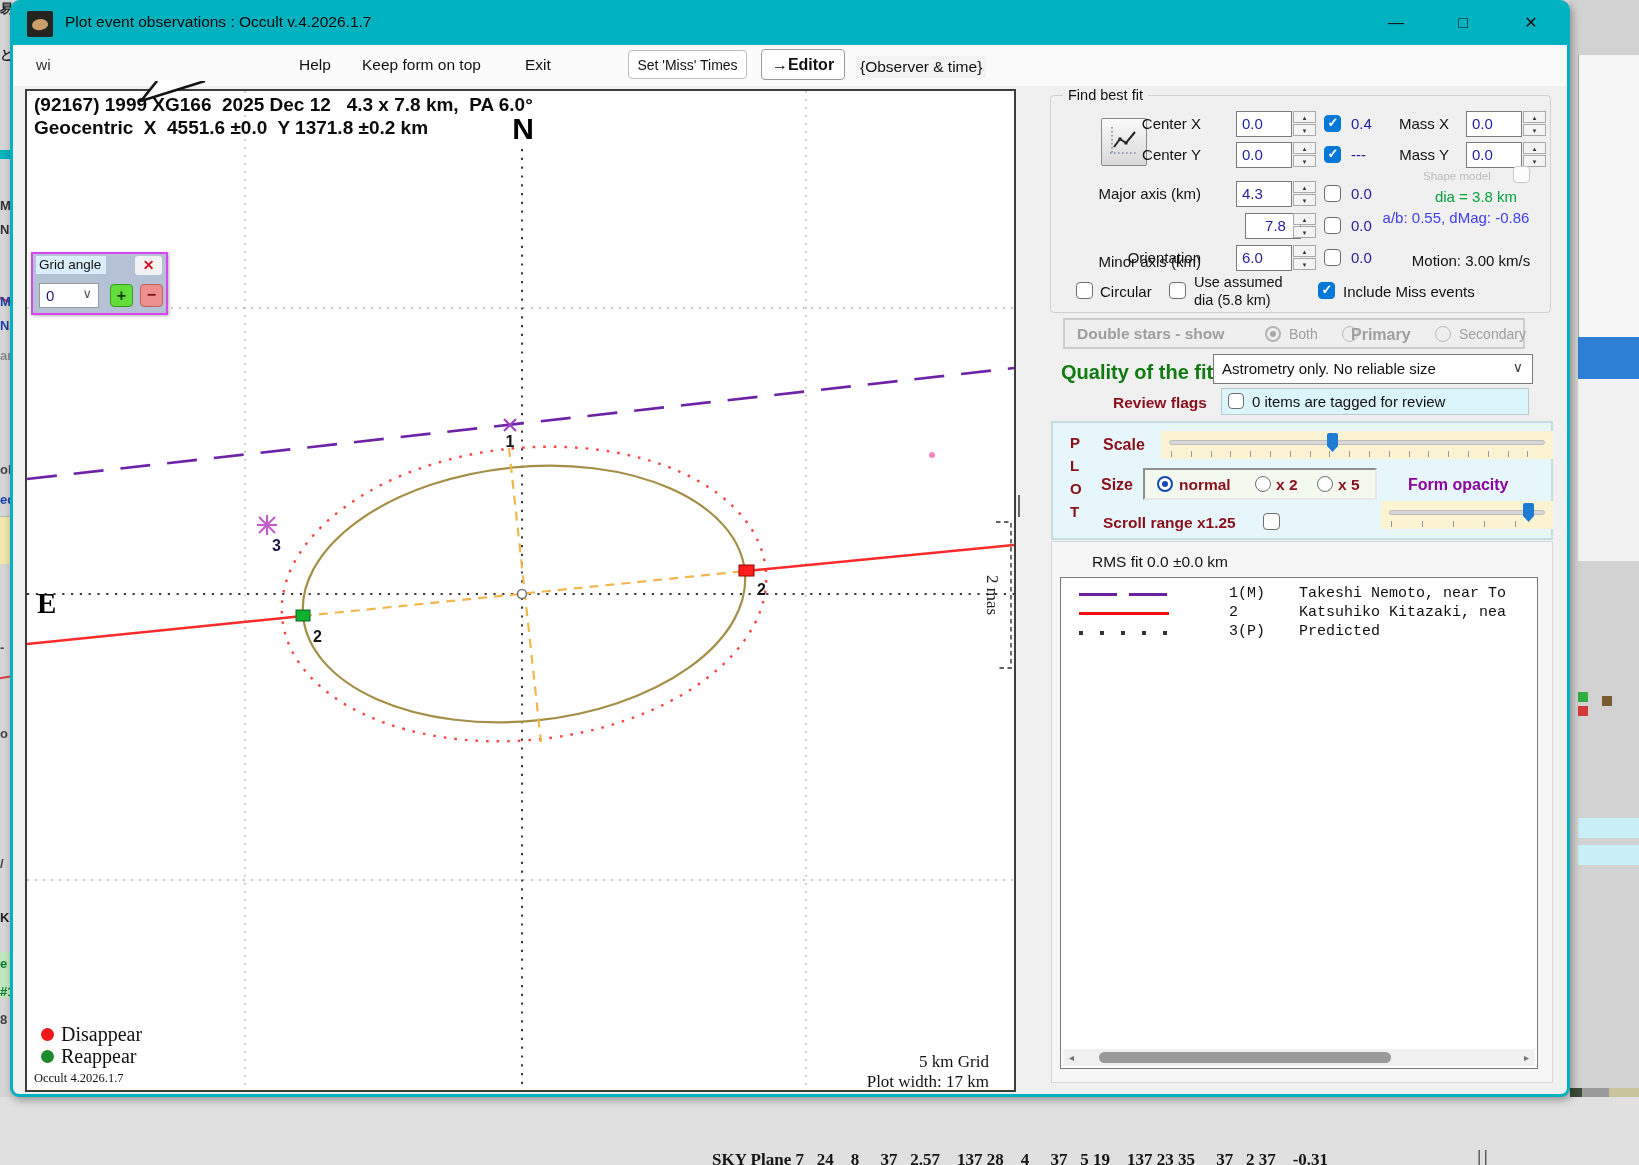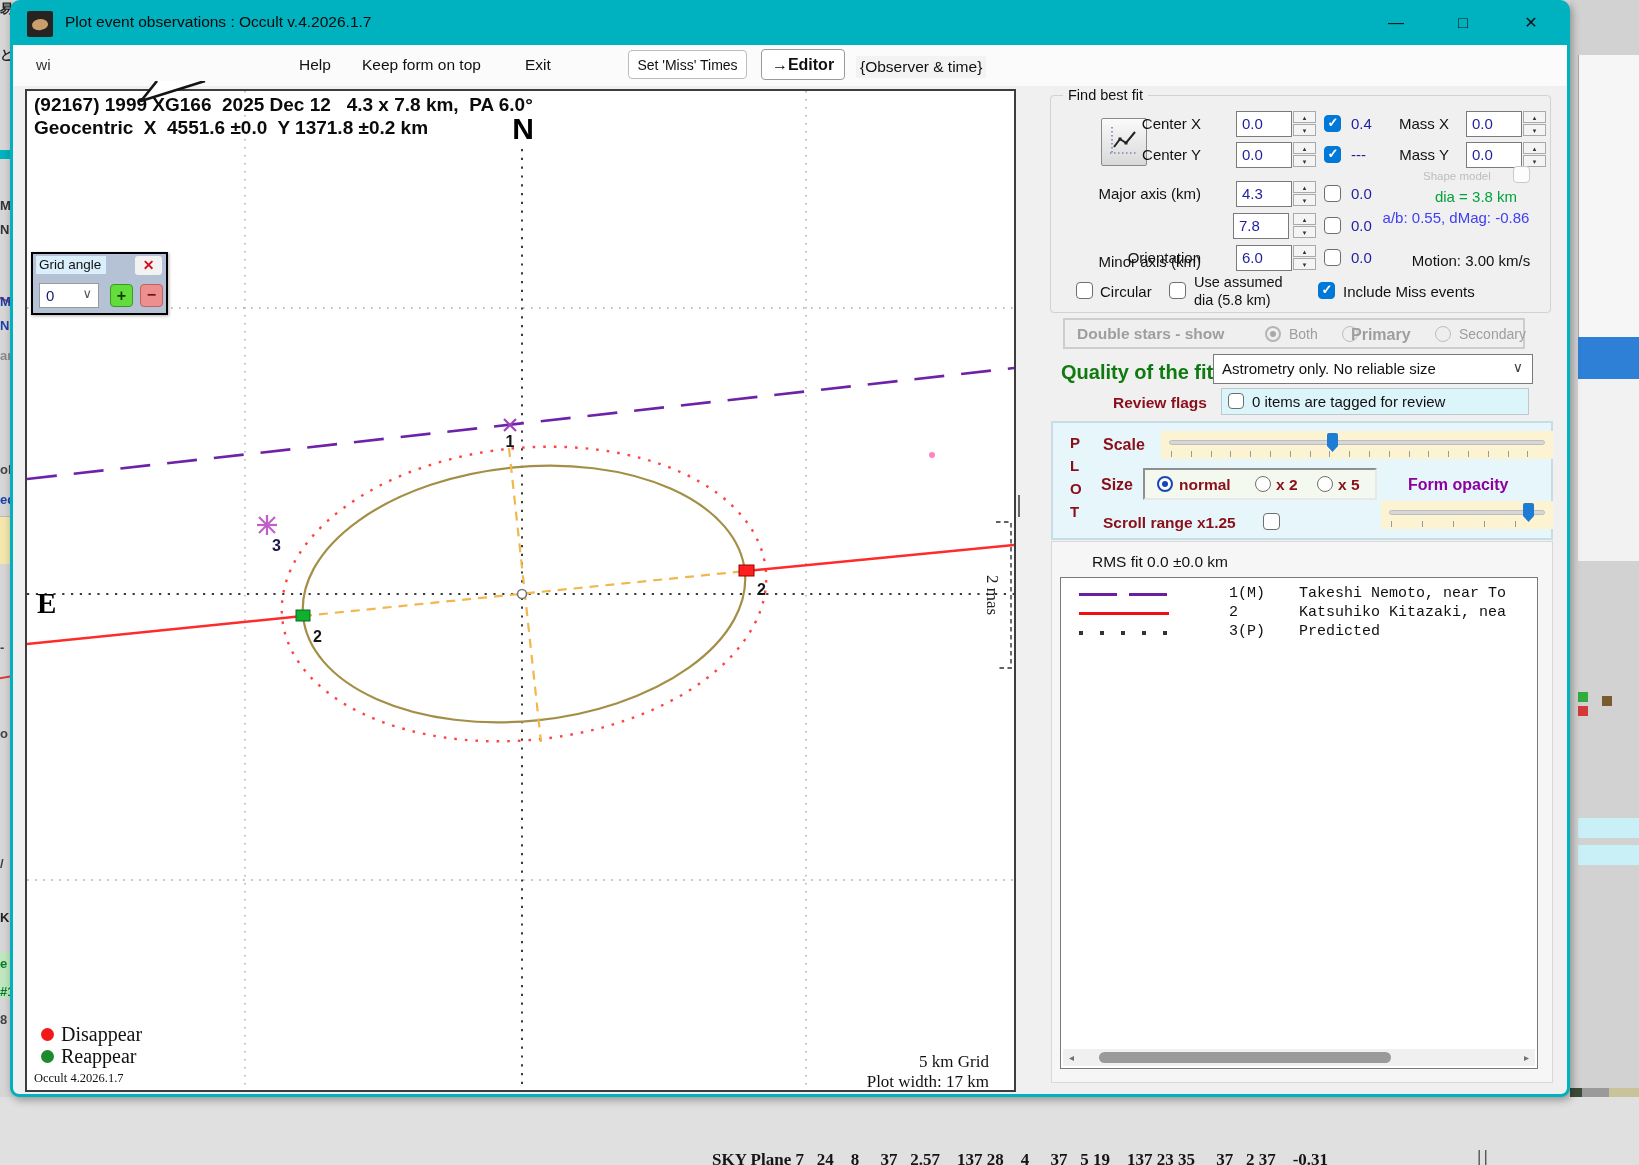--- a/index.html
+++ b/index.html
@@ -48,21 +48,21 @@
 
   #bubble { position:absolute; left:45px; top:39px; width:236px; height:42px; background:#fff; border:3px solid #141414;
       border-radius:14px; z-index:60; text-align:center; line-height:36px; font-size:16.5px; color:#111; }
   #bubble-tail { position:absolute; left:118px; top:78px; z-index:61; }
 
   
   #plot { position:absolute; left:12px; top:86px; width:991px; height:1003px; background:#fff; border:2px solid #3d3d3d; }
   .phead { position:absolute; left:7px; font-weight:bold; font-size:19px; color:#0b0b0b; white-space:pre; }
   #plotsvg { position:absolute; left:0; top:0; }
 
-  #gridangle { position:absolute; left:4px; top:161px; width:137px; height:63px; background:#b5c1d5; border:2px solid #000000;
+  #gridangle { position:absolute; left:4px; top:161px; width:137px; height:63px; background:#b5c1d5; border:2px solid #d946ef;
       box-shadow:1px 1px 3px rgba(0,0,0,.3); }
   #gridangle .galabel { position:absolute; left:3px; top:2px; padding:1px 5px 2px 3px; background:#daeefb; font-size:13.5px; color:#111; }
   #gridangle .gaclose { position:absolute; right:4px; top:2px; width:27px; height:19px; background:#f2f2f2; border-radius:3px;
       color:#cf1020; font-weight:bold; font-size:14px; text-align:center; line-height:18px; cursor:pointer; }
   #gridangle .gasel { position:absolute; left:6px; top:29px; width:60px; height:25px; background:#fff; border:1px solid #9a9a9a;
       font-size:15px; color:#1a1a6e; padding:3px 0 0 6px; cursor:pointer; }
   #gridangle .gasel .chev { position:absolute; right:6px; top:2px; color:#555; font-size:13px; }
   #gridangle .gaplus { position:absolute; left:77px; top:30px; width:23px; height:23px; background:#63dd3c; border:1px solid #3a9a20;
       border-radius:4px; text-align:center; line-height:21px; font-weight:bold; color:#103a08; cursor:pointer; }
   #gridangle .gaminus { position:absolute; left:107px; top:30px; width:23px; height:23px; background:#ee8f8f; border:1px solid #c06060;
@@ -317,21 +317,21 @@
       <div class="ninput" style="left:185px;top:85px;"><span>4.3</span></div>
       <div class="spin" style="left:242px;top:85px;">
           <span class="su">▴</span>
           <span class="sd">▾</span>
         </div>
       <span class="cb" style="left:273px;top:89px;"></span>
       <span class="cbl" style="left:300px;top:89px;">0.0</span>
       <span style="position:absolute;left:345px;top:92px;width:160px;text-align:center;font-size:15px;color:#00a23c;">dia = 3.8 km</span>
 
       <span class="rlabel" style="left:10px;top:121px;width:140px;margin-top:36px;">Minor axis (km)</span>
-      <div class="ninput" style="left:182px;top:117px;"><span>7.8</span></div>
+      <div class="ninput" style="left:194px;top:117px;text-align:center;"><span>7.8</span></div>
       <div class="spin" style="left:242px;top:117px;">
           <span class="su">▴</span>
           <span class="sd">▾</span>
         </div>
       <span class="cb" style="left:273px;top:121px;"></span>
       <span class="cbl" style="left:300px;top:121px;">0.0</span>
       <span style="position:absolute;left:310px;top:113px;width:190px;text-align:center;font-size:15px;color:#4040f0;">a/b: 0.55, dMag: -0.86</span>
 
       <span class="rlabel" style="left:10px;top:153px;width:140px;">Orientation</span>
       <div class="ninput" style="left:185px;top:149px;"><span>6.0</span></div>

